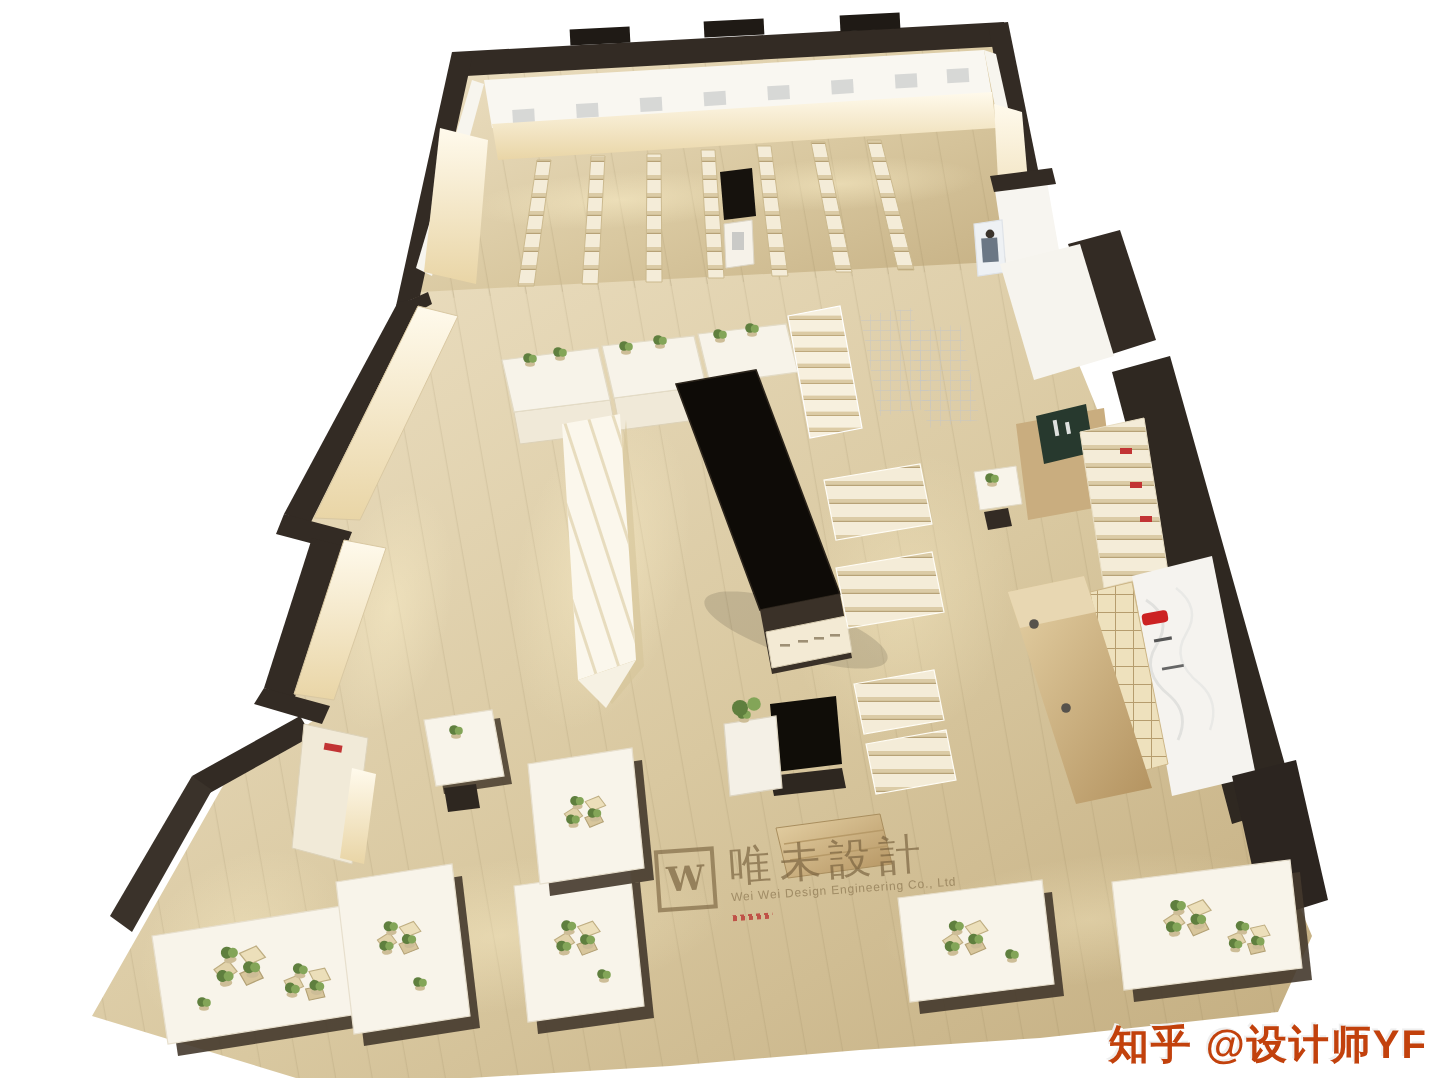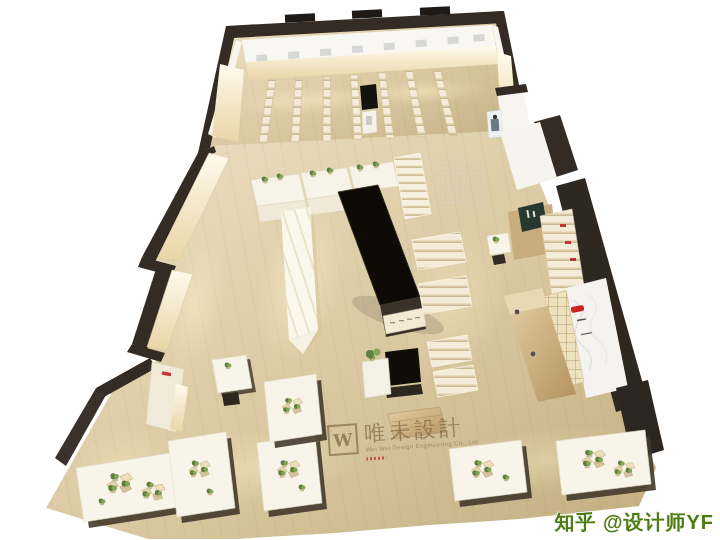--- a/index.html
+++ b/index.html
@@ -28,21 +28,21 @@
     color:rgba(118,96,60,.55);white-space:nowrap;
   }
   .wm-red{
     margin-top:5px;width:20px;height:3px;
     background:repeating-linear-gradient(90deg,rgba(185,45,45,.75) 0 2px,transparent 2px 4px);
   }
   
   .credit{
     position:absolute;right:6px;bottom:4px;
     font:600 20px "Liberation Sans",sans-serif;letter-spacing:1px;
-    color:#4d7c0f;text-shadow:1px 1px 0 #ffffff,-1px -1px 0 #efefef;
+    color:#c2410c;text-shadow:1px 1px 0 #ffffff,-1px -1px 0 #efefef;
     white-space:nowrap;pointer-events:none;
   }
 </style>
 </head>
 <body>
 
 <div class="stage">
 
 <svg width="720" height="540" viewBox="0 0 720 540">
   <defs>

